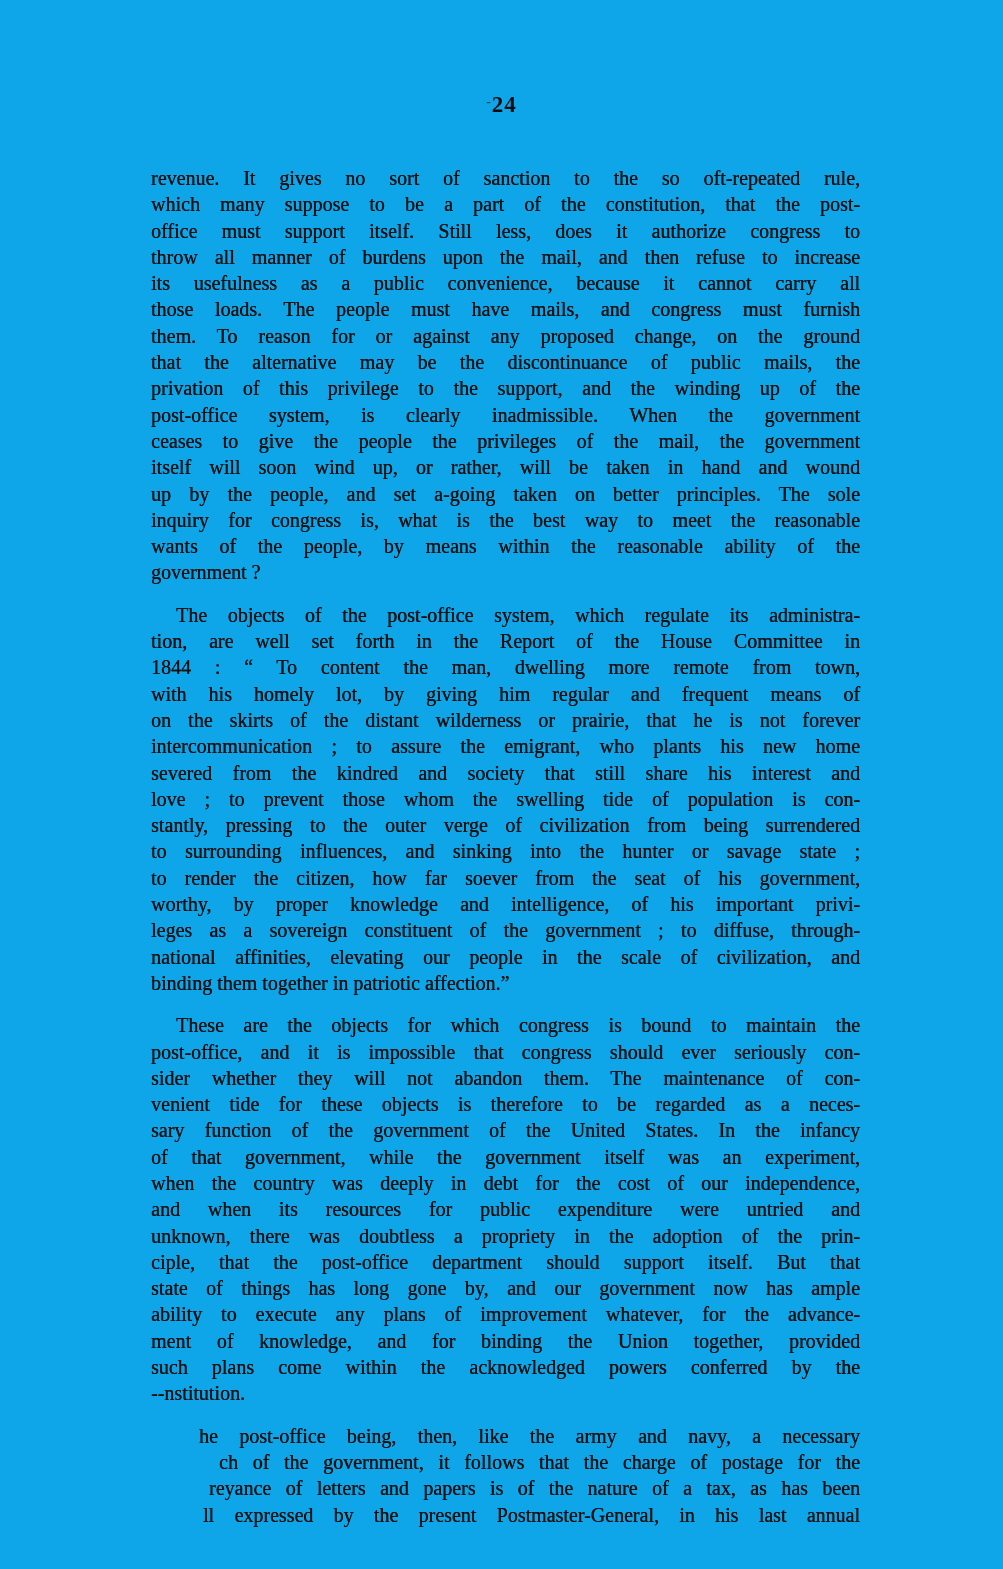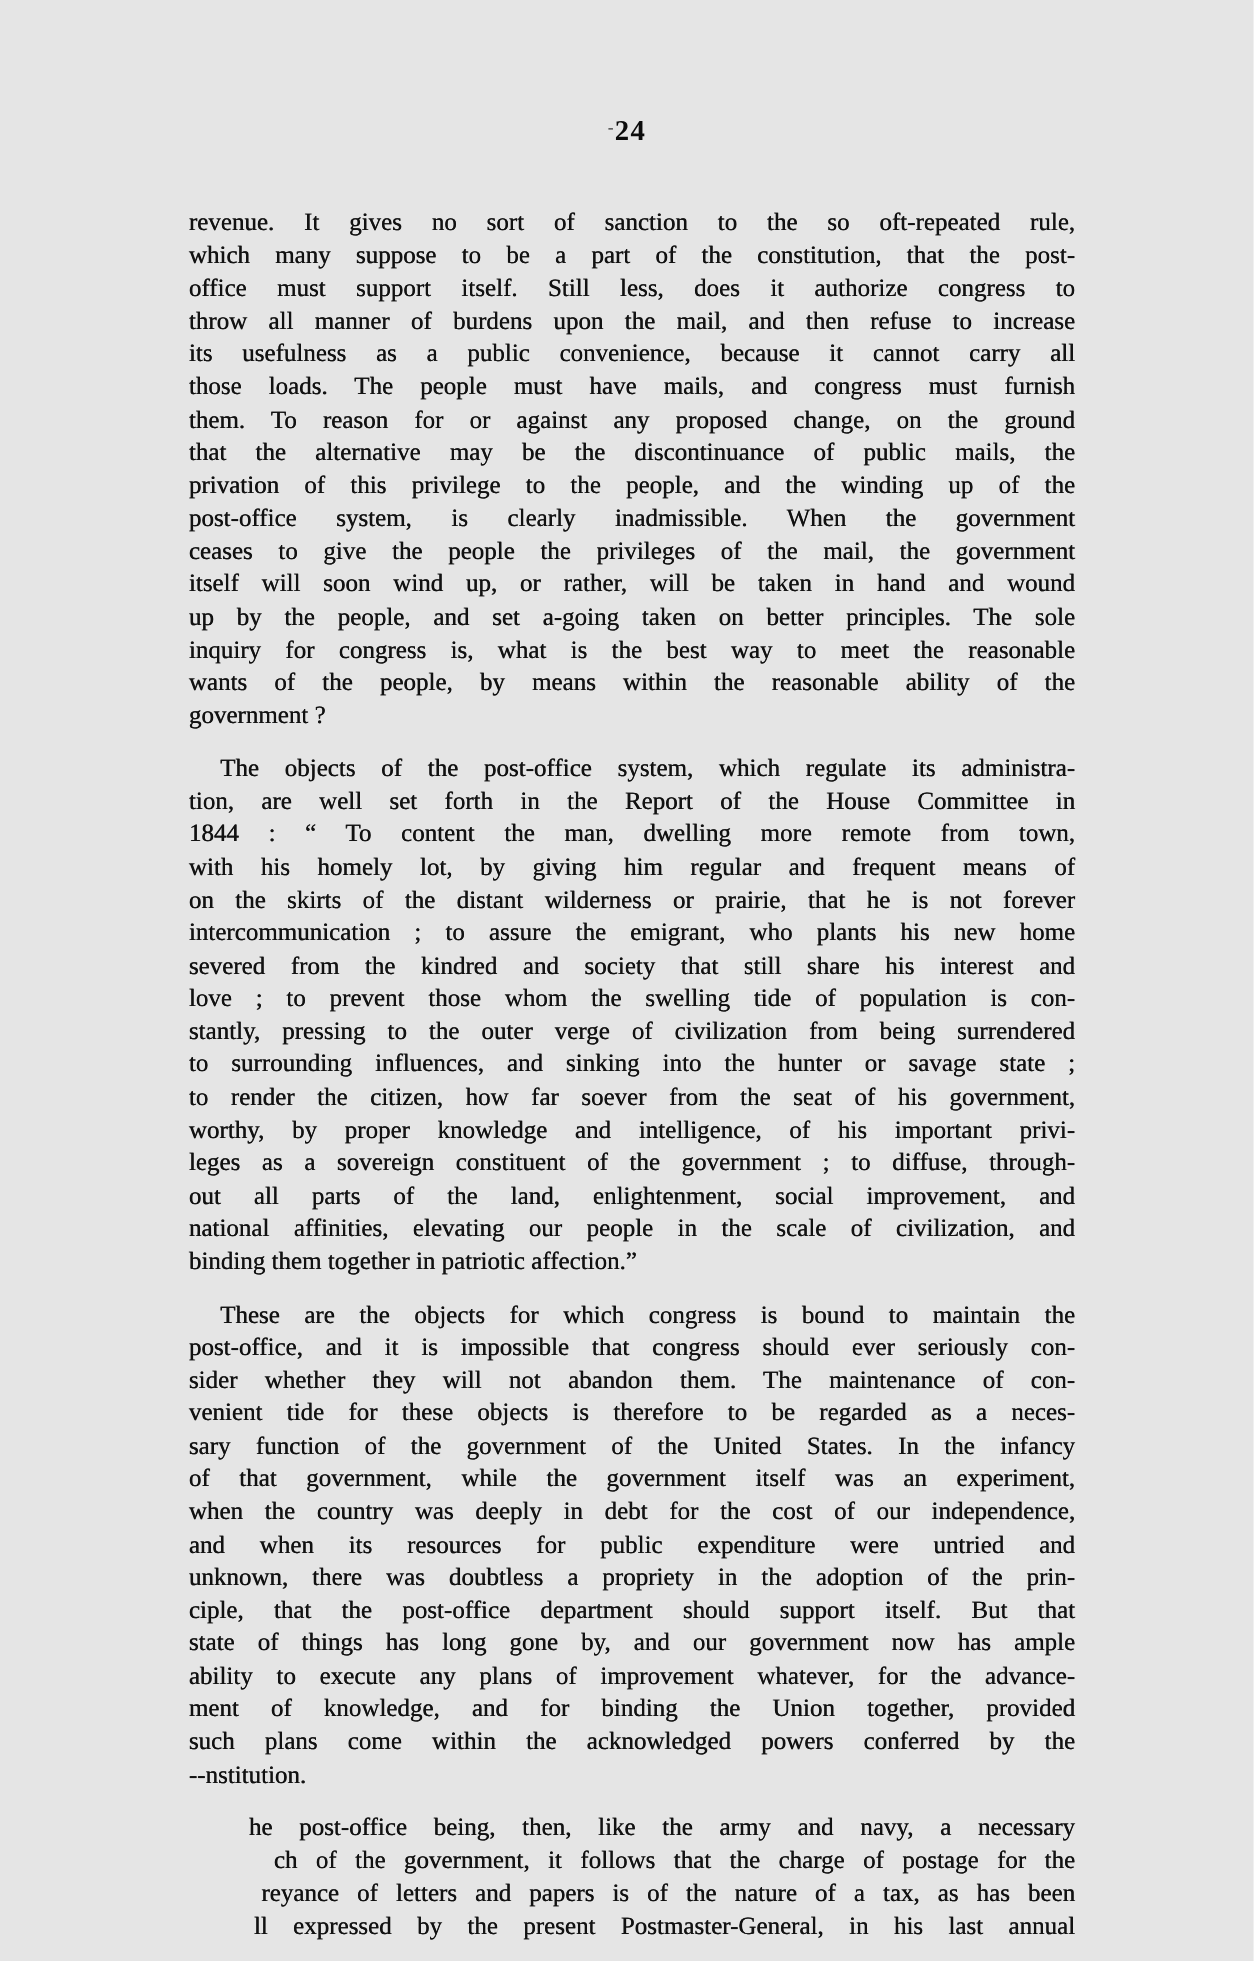--- a/index.html
+++ b/index.html
@@ -4,21 +4,21 @@
 <style>
   html, body {
     margin: 0;
     padding: 0;
     background: #ffffff;
   }
   .page {
     position: relative;
     width: 1003px;
     height: 1569px;
-    background: #e5e5e5;
+    background: #0ea5e9;
     font-family: "Liberation Serif", "DejaVu Serif", serif;
     color: #121212;
     overflow: hidden;
   }
   .page-number {
     position: absolute;
     top: 92px;
     left: 0;
     width: 100%;
     text-align: center;
@@ -61,21 +61,21 @@
   <div class="text-block">
       <div class="paragraph">
         <div class="line">revenue.  It gives no sort of sanction to the so oft-repeated rule,</div>
         <div class="line">which many suppose to be a part of the constitution, that the post-</div>
         <div class="line">office must support itself.  Still less, does it authorize congress to</div>
         <div class="line">throw all manner of burdens upon the mail, and then refuse to increase</div>
         <div class="line">its usefulness as a public convenience, because it cannot carry all</div>
         <div class="line">those loads.  The people must have mails, and congress must furnish</div>
         <div class="line">them.  To reason for or against any proposed change, on the ground</div>
         <div class="line">that the alternative may be the discontinuance of public mails, the</div>
-        <div class="line">privation of this privilege to the people, and the winding up of the</div>
+        <div class="line">privation of this privilege to the support, and the winding up of the</div>
         <div class="line">post-office system, is clearly inadmissible.  When the government</div>
         <div class="line">ceases to give the people the privileges of the mail, the government</div>
         <div class="line">itself will soon wind up, or rather, will be taken in hand and wound</div>
         <div class="line">up by the people, and set a-going taken on better principles.  The sole</div>
         <div class="line">inquiry for congress is, what is the best way to meet the reasonable</div>
         <div class="line">wants of the people, by means within the reasonable ability of the</div>
         <div class="line no-just">government ?</div>
       </div>
       <div class="paragraph">
         <div class="line" style="text-indent: 25px;">The objects of the post-office system, which regulate its administra-</div>
@@ -84,21 +84,20 @@
         <div class="line">with his homely lot, by giving him regular and frequent means of</div>
         <div class="line">on the skirts of the distant wilderness or prairie, that he is not forever</div>
         <div class="line">intercommunication ; to assure the emigrant, who plants his new home</div>
         <div class="line">severed from the kindred and society that still share his interest and</div>
         <div class="line">love ; to prevent those whom the swelling tide of population is con-</div>
         <div class="line">stantly, pressing to the outer verge of civilization from being surrendered</div>
         <div class="line">to surrounding influences, and sinking into the hunter or savage state ;</div>
         <div class="line">to render the citizen, how far soever from the seat of his government,</div>
         <div class="line">worthy, by proper knowledge and intelligence, of his important privi-</div>
         <div class="line">leges as a sovereign constituent of the government ; to diffuse, through-</div>
-        <div class="line">out all parts of the land, enlightenment, social improvement, and</div>
         <div class="line">national affinities, elevating our people in the scale of civilization, and</div>
         <div class="line no-just">binding them together in patriotic affection.”</div>
       </div>
       <div class="paragraph">
         <div class="line" style="text-indent: 25px;">These are the objects for which congress is bound to maintain the</div>
         <div class="line">post-office, and it is impossible that congress should ever seriously con-</div>
         <div class="line">sider whether they will not abandon them.  The maintenance of con-</div>
         <div class="line">venient tide for these objects is therefore to be regarded as a neces-</div>
         <div class="line">sary function of the government of the United States.  In the infancy</div>
         <div class="line">of that government, while the government itself was an experiment,</div>

